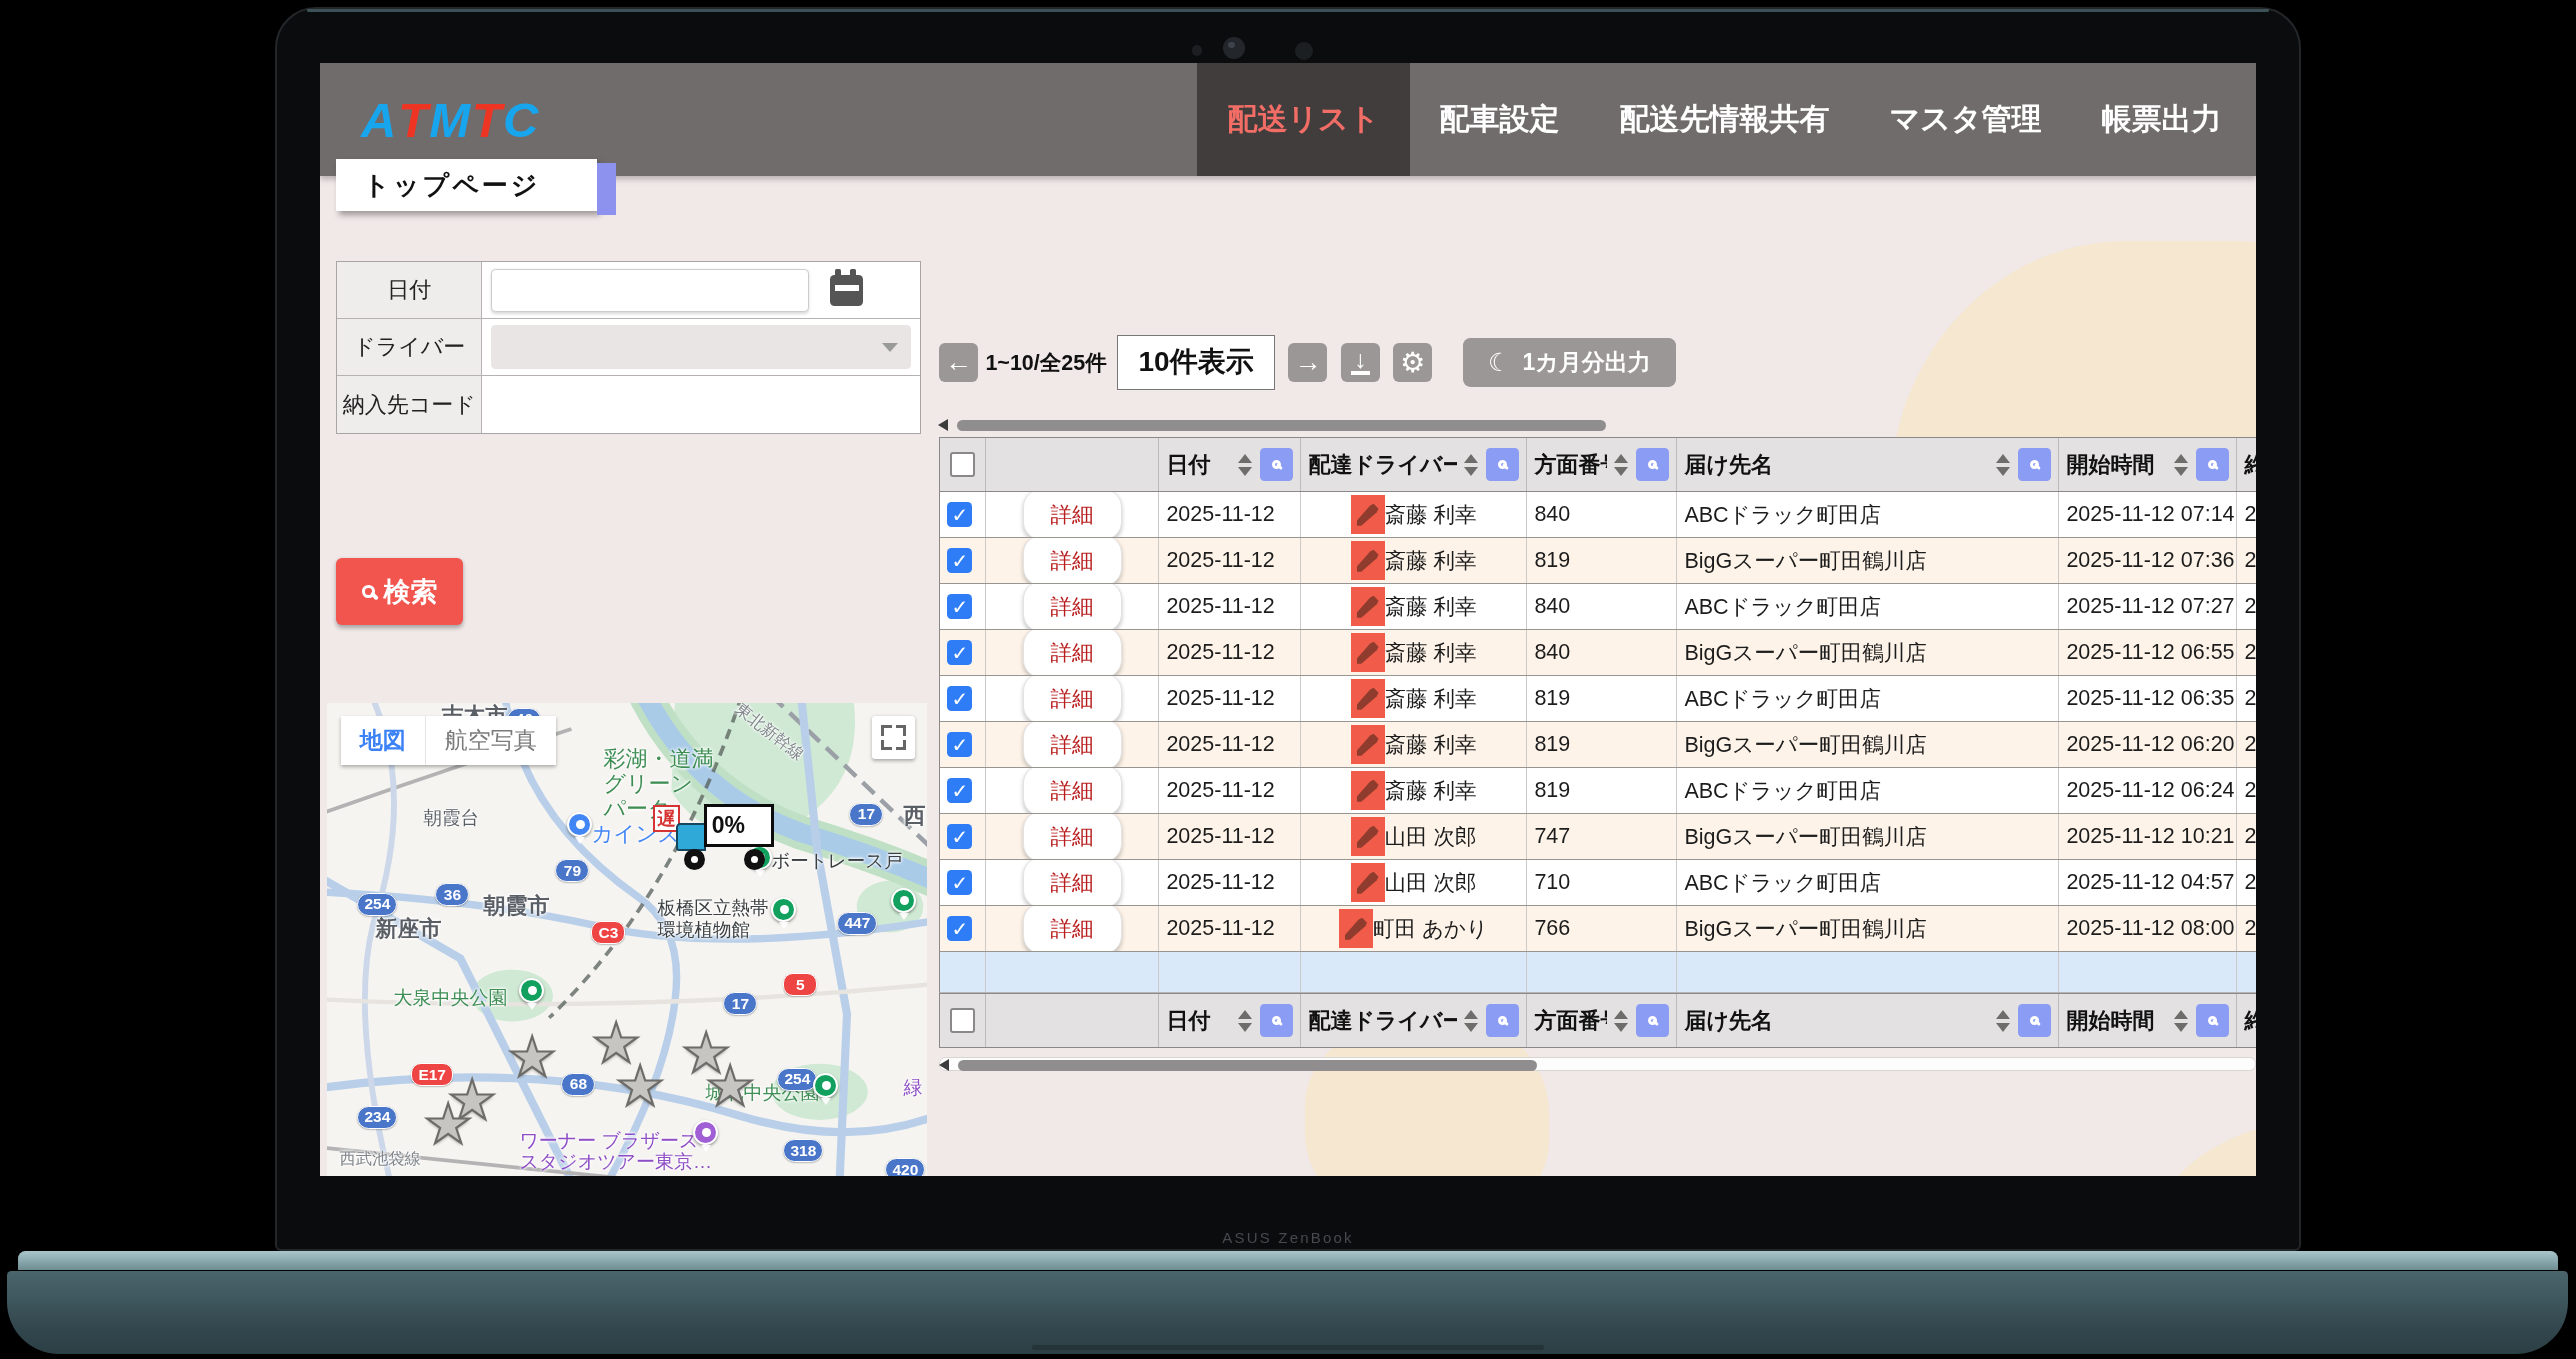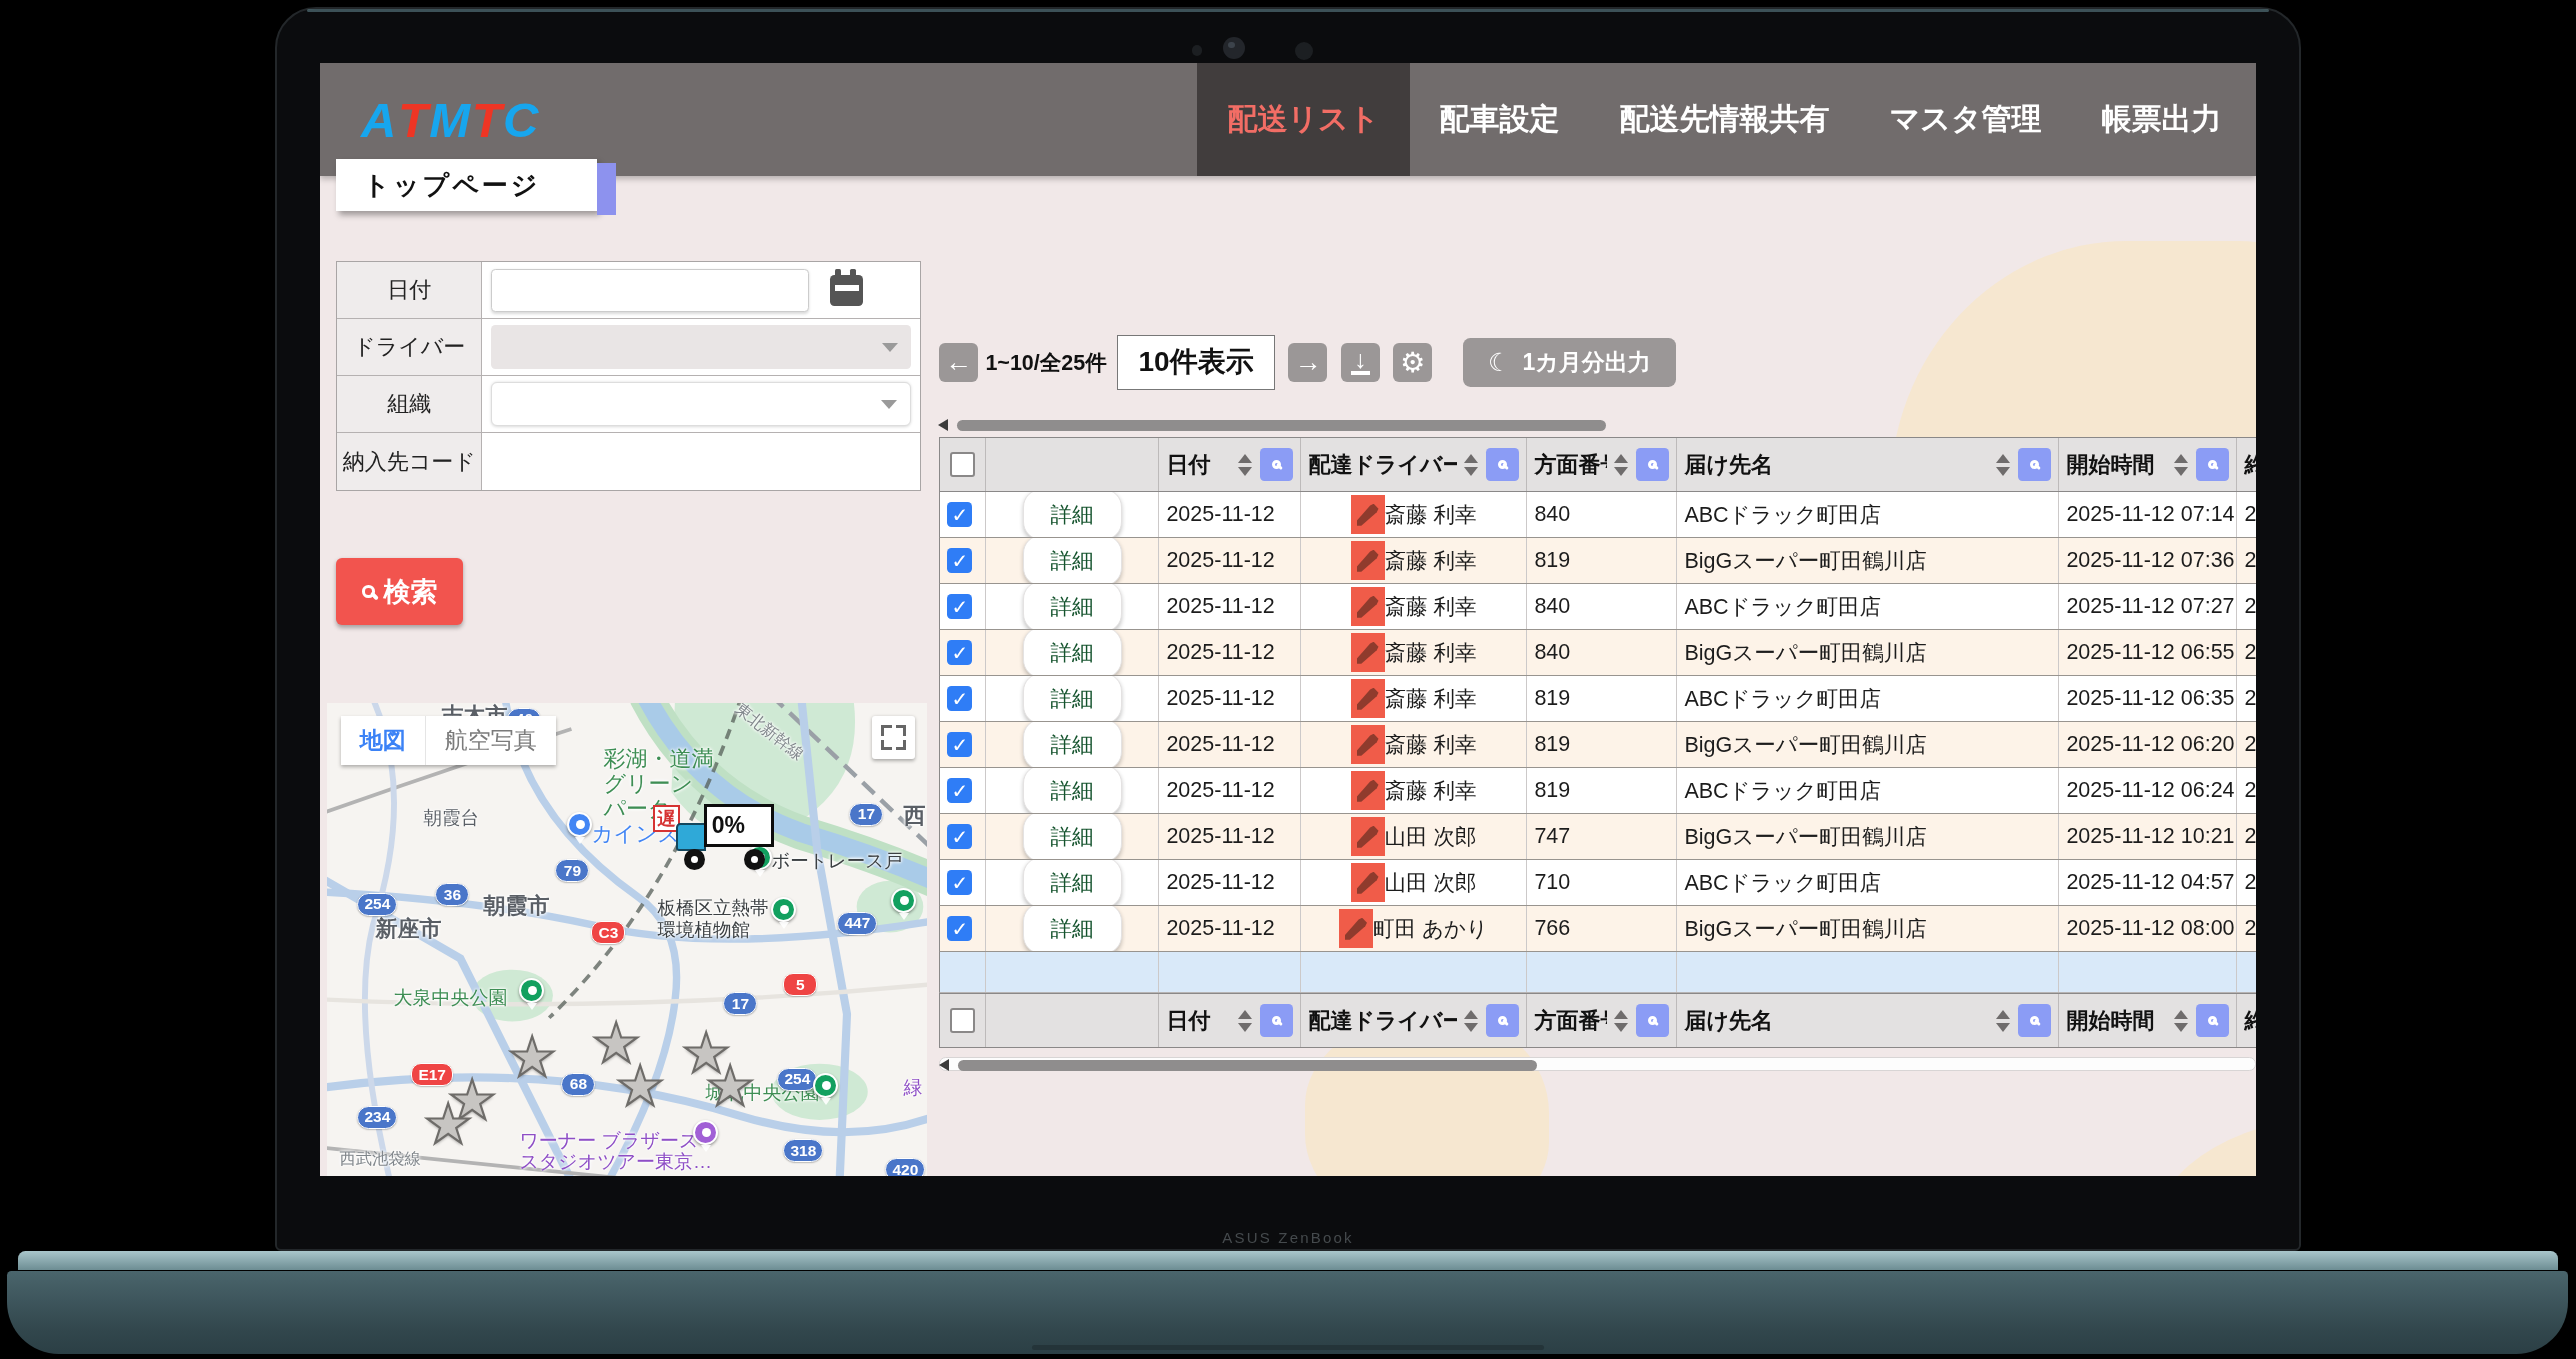--- a/index.html
+++ b/index.html
@@ -141,21 +141,21 @@
   .sort i{width:0;height:0;border-left:7.4px solid transparent;border-right:7.4px solid transparent;}
   .sort i.up{border-bottom:9px solid #6f6c6c;}
   .sort i.dn{border-top:9px solid #6f6c6c;}
   .schip{width:33px;height:33px;background:#8b9cf5;border-radius:4.4px;display:flex;align-items:center;justify-content:center;cursor:pointer;flex:none;}
   .cbx{width:25px;height:25px;border:2.2px solid #8a8888;border-radius:3px;background:#fff;cursor:pointer;}
   .tbody .grid{height:46px;background:#fff;border-bottom:1.5px solid #98948f;border-left:1.5px solid #8a8888;border-right:1.5px solid #c8c5c5;}
   .tbody .grid:nth-child(even){background:#fdf3e8;}
   .td{display:flex;align-items:center;border-right:0.7px solid #ccc9c9;padding:0 7.4px;font-size:21.5px;color:#1c1c1c;overflow:hidden;white-space:nowrap;}
   .cb-on{width:25px;height:25px;background:#2f7df6;border-radius:4.4px;color:#fff;font-size:20px;font-weight:bold;
     display:flex;align-items:center;justify-content:center;cursor:pointer;}
-  .detail-btn{background:#fff;border:0.7px solid #e4e2e2;border-radius:18px;padding:10px 27px;font-size:21.5px;color:#14532d;
+  .detail-btn{background:#fff;border:0.7px solid #e4e2e2;border-radius:18px;padding:10px 27px;font-size:21.5px;color:#b91c1c;
     box-shadow:0 2.2px 4.4px rgba(0,0,0,.22);cursor:pointer;margin:8px auto;}
   .pchip{width:34px;height:39px;background:#f05c49;display:flex;align-items:center;justify-content:center;cursor:pointer;flex:none;}
   .pencil{width:22px;height:22px;background:#8f3b2d;clip-path:polygon(0 78%,62% 8%,78% 0,100% 22%,92% 38%,22% 100%,0 100%);}
   .td.driver{justify-content:center;}
   .empty-row{height:41px;background:#d9e9f9;border-left:1.5px solid #8a8888;border-bottom:1.5px solid #b7b4b4;}
   .empty-row .td{height:100%;}
 
   .btn-reset{appearance:none;-webkit-appearance:none;font-family:inherit;}
 </style>
 </head>
@@ -199,28 +199,20 @@
     <div class="flabel">日付</div>
     <div class="fctrl">
           <div class="inp-date"></div>
           <div class="cal"></div>
         </div>
   </div>
       <div class="frow">
     <div class="flabel">ドライバー</div>
     <div class="fctrl">
           <div class="sel dis">
-            <span class="tri"></span>
-          </div>
-        </div>
-  </div>
-      <div class="frow">
-    <div class="flabel">組織</div>
-    <div class="fctrl">
-          <div class="sel lite">
             <span class="tri"></span>
           </div>
         </div>
   </div>
       <div class="frow">
     <div class="flabel">納入先コード</div>
     <div class="fctrl" style="padding: 0px;">
           <div class="inp-text"></div>
         </div>
   </div>

